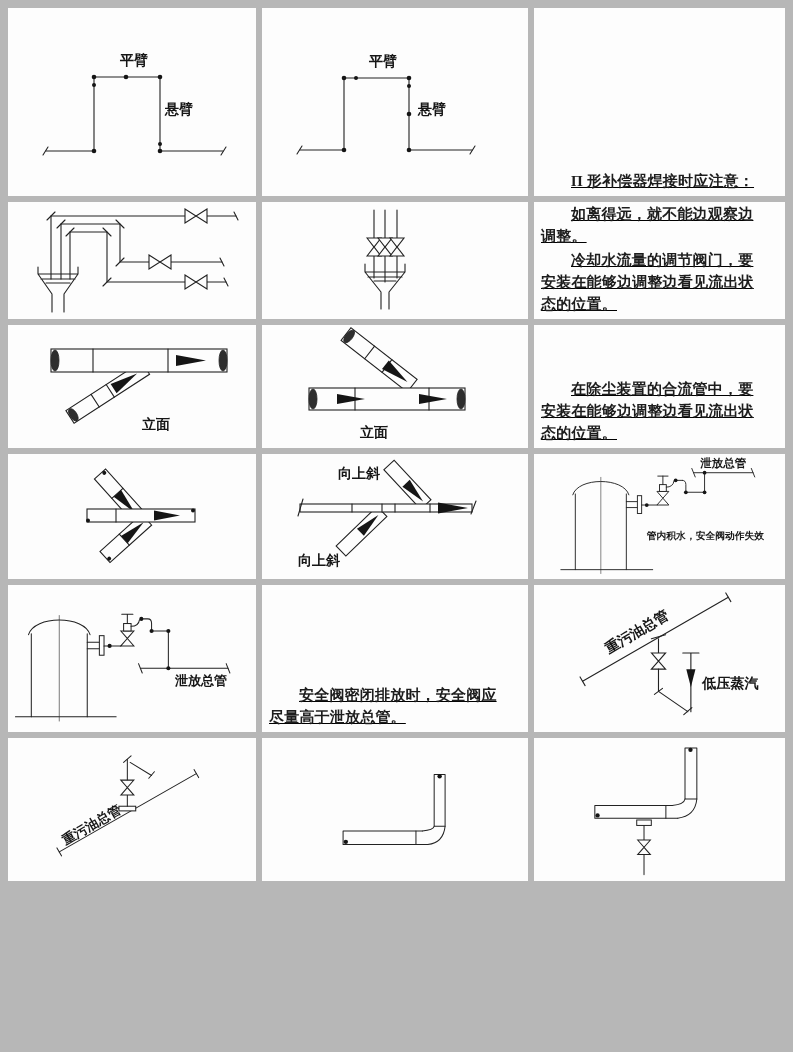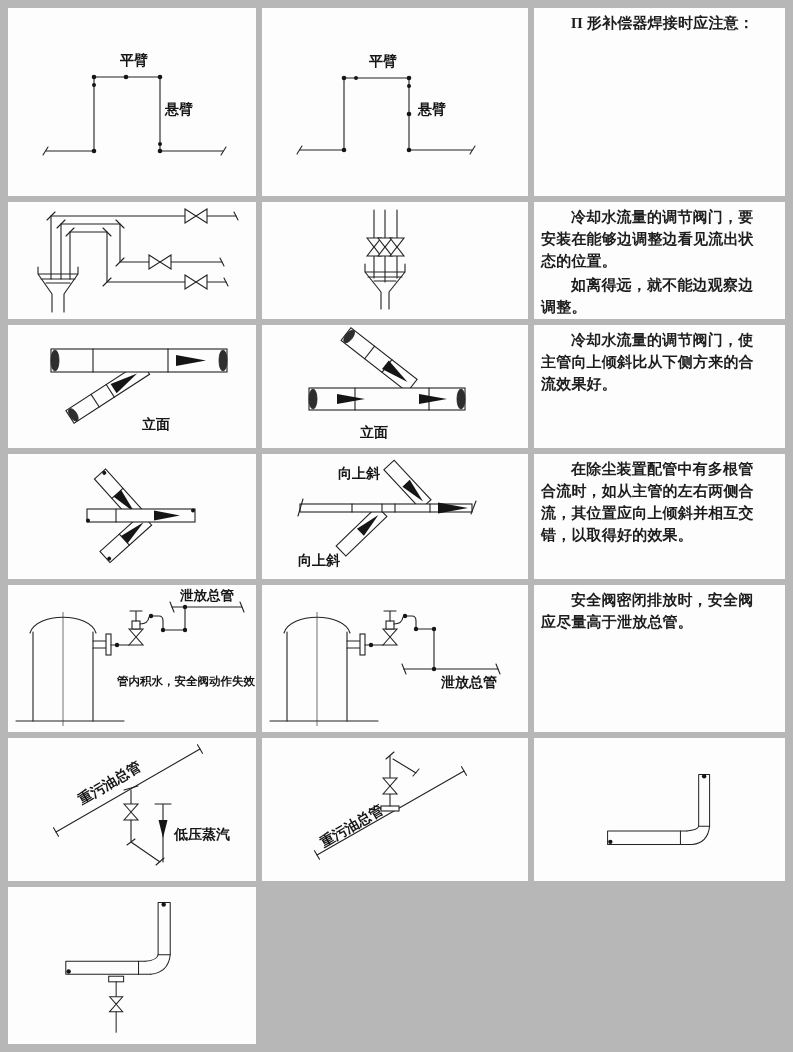--- a/index.html
+++ b/index.html
@@ -8,22 +8,22 @@
     background:#b7b7b7;
     padding:8px; display:grid;
     grid-template-columns:248px 266px 251px;
     grid-template-rows:188px 117px 123px 125px 147px 143px 157px;
     gap:6px;
     font-family:"Liberation Serif","DejaVu Serif",serif;
   }
   .cell { background:#fdfdfd; overflow:hidden; }
   .diagram-cell svg { display:block; width:100%; height:100%; }
   .note-cell {
-    display:flex; flex-direction:column; justify-content:flex-start;
-    padding:3px 21px 3px 7px; box-sizing:border-box;
+    display:flex; flex-direction:column; justify-content:flex-end;
+    padding:3px 21px 3px 7px; box-sizing:border-box;text-decoration:underline;
   }
   .note-cell p {
     margin:1px 0; text-indent:2em;
     font-size:15px; line-height:1.47; font-weight:700;
     color:#1d1d1d; letter-spacing:0.2px;
   }
   
   .d  { stroke:#222; stroke-width:1.1; fill:none; stroke-linecap:round; }
   .thin { stroke:#333; stroke-width:0.7; fill:none; }
   .wh { fill:#fdfdfd; stroke:#222; stroke-width:1.1; }
@@ -85,22 +85,22 @@
   <div class="cell diagram-cell">
     <svg viewBox="0 0 266 117">
       <path class="d" d="M112,8 V76 M123,8 V80 M135,8 V76"></path>
       <path class="wh" d="M105,36 L112,45 L119,36 Z M105,54 L112,45 L119,54 Z"></path>
       <path class="wh" d="M116,36 L123,45 L130,36 Z M116,54 L123,45 L130,54 Z"></path>
       <path class="wh" d="M128,36 L135,45 L142,36 Z M128,54 L135,45 L142,54 Z"></path>
       <path class="d" d="M103,62 V70 M143,62 V70 M103,70 H143 M106,75 H140 M112,79 H134 M103,70 L119,90 M143,70 L127,90 M119,90 V107 M127,90 V107"></path>
     </svg>
   </div>
   <div class="cell note-cell">
+    <p>如离得远，就不能边观察边调整。</p>
     <p>冷却水流量的调节阀门，要安装在能够边调整边看见流出状态的位置。</p>
-    <p>如离得远，就不能边观察边调整。</p>
   </div>
 
   <div class="cell diagram-cell">
     <svg viewBox="0 0 248 123">
       <g transform="translate(62,92) rotate(-33)">
         <rect class="wh" x="0" y="-7.5" width="90" height="15"></rect>
         <ellipse class="cap" cx="4" cy="0" rx="3.5" ry="7"></ellipse>
         <path class="d" d="M30,-7.5 V7.5 M48,-7.5 V7.5"></path>
         <path class="solid" d="M80,0 L52,-5.5 L52,5.5 Z"></path>
       </g>
@@ -123,21 +123,21 @@
       <rect class="wh" x="47" y="63" width="156" height="22"></rect>
       <ellipse class="cap" cx="51" cy="74" rx="4" ry="10"></ellipse>
       <ellipse class="cap" cx="199" cy="74" rx="4" ry="10"></ellipse>
       <path class="d" d="M93,63 V85 M167,63 V85"></path>
       <path class="solid" d="M103,74 L75,69 L75,79 Z"></path>
       <path class="solid" d="M185,74 L157,69 L157,79 Z"></path>
       <text x="112" y="112" font-size="14" text-anchor="middle">立面</text>
     </svg>
   </div>
   <div class="cell note-cell">
-    <p>冷却水流量的调节阀门，使主管向上倾斜比从下侧方来的合流效果好。</p>
+    <p>在除尘装置的合流管中，要安装在能够边调整边看见流出状态的位置。</p>
   </div>
 
   <div class="cell diagram-cell">
     <svg viewBox="0 0 248 125">
       <g transform="translate(92,20) rotate(48)">
         <rect class="wh" x="0" y="-7.5" width="56" height="15"></rect>
         <path class="d" d="M26,-7.5 V7.5"></path>
         <path class="solid" d="M52,0 L26,-5 L26,5 Z"></path>
         <circle class="solid" cx="2" cy="-4" r="2"></circle>
       </g>
@@ -164,23 +164,20 @@
         <rect class="wh" x="0" y="-7" width="57" height="14"></rect>
         <path class="solid" d="M52,0 L27,-5 L27,5 Z"></path>
       </g>
       <rect class="wh" x="38" y="50" width="172" height="8"></rect>
       <path class="d" d="M90,50 V58 M120,50 V58 M133,50 V58 M168,50 V58"></path>
       <path class="solid" d="M206,54 L176,48.5 L176,59.5 Z"></path>
       <path class="d" d="M36,62 L41,45 M209,60 L214,47"></path>
       <text x="97" y="24" font-size="14" text-anchor="middle">向上斜</text>
       <text x="57" y="111" font-size="14" text-anchor="middle">向上斜</text>
     </svg>
-  </div>
-  <div class="cell note-cell">
-    <p>在除尘装置配管中有多根管合流时，如从主管的左右两侧合流，其位置应向上倾斜并相互交错，以取得好的效果。</p>
   </div>
 
   <div class="cell diagram-cell">
     <svg viewBox="0 0 248 147">
       <path class="d" d="M8,136 H116"></path>
       <path class="d" d="M25,47 V136 M85,47 V136"></path>
       <path class="d" d="M22,48 C28,27 82,27 88,48"></path>
       <path class="thin" d="M55,27 V141"></path>
       <path class="d" d="M85,56 H98 M85,63 H98"></path>
       <rect class="wh" x="98" y="49" width="5" height="21"></rect>

